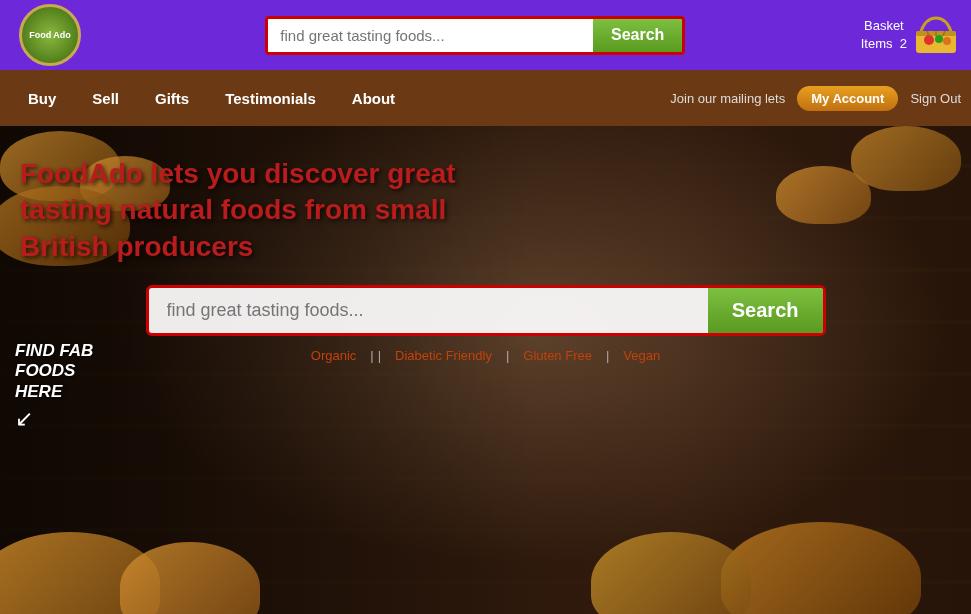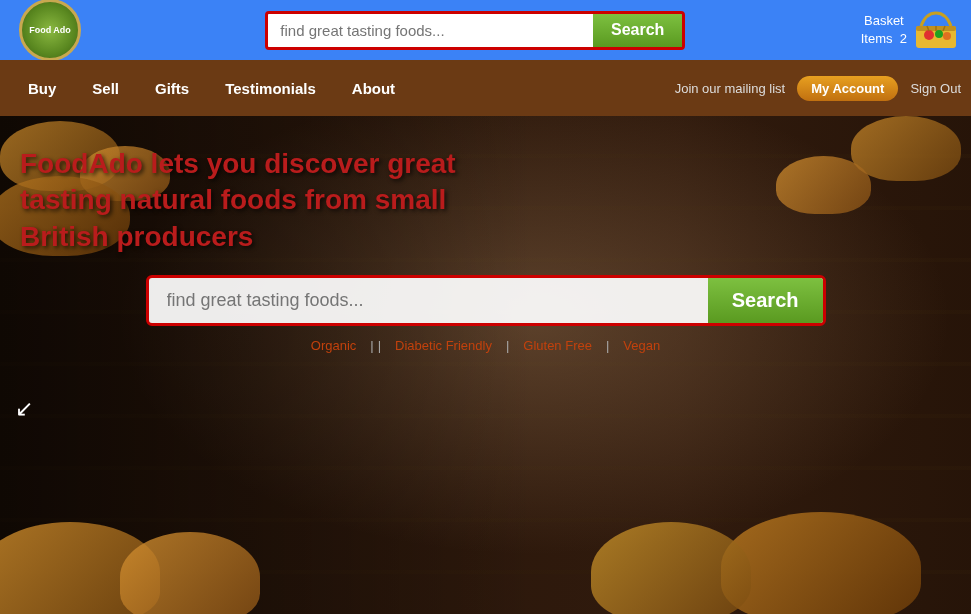--- a/index.html
+++ b/index.html
@@ -1,21 +1,21 @@
 <!DOCTYPE html>
 <html><head>
   <meta charset="utf-8">
   <style>
     * { margin: 0; padding: 0; box-sizing: border-box; }
     body { font-family: Arial, sans-serif; width: 971px; height: 614px; overflow: hidden; position: relative; }
 
     
     #top-bar {
-      background-color: #3b82f6;
-      height: 60px;
+      background-color: #6d28d9;
+      height: 70px;
       display: flex;
       align-items: center;
       padding: 0 10px;
       position: relative;
       z-index: 10;
     }
     #logo-area {
       width: 80px;
       display: flex;
       align-items: center;
@@ -350,21 +350,21 @@
 
 <div id="nav-bar">
   <nav class="nav-links">
     <a class="nav-item">Buy</a>
     <a class="nav-item">Sell</a>
     <a class="nav-item">Gifts</a>
     <a class="nav-item">Testimonials</a>
     <a class="nav-item">About</a>
   </nav>
   <div class="nav-right">
-    <a class="mailing-link">Join our mailing list</a>
+    <a class="mailing-link">Join our mailing lets</a>
     <button class="my-account-btn">My Account</button>
     <a class="sign-out-link">Sign Out</a>
   </div>
 </div>
 
 <div id="hero">
 
   <div class="hero-bg"></div>
   <div class="shelf-bg"></div>
   <div class="person-bg"></div>
@@ -376,20 +376,21 @@
 
   <div class="bread-deco" style="width:110px;height:65px;background:linear-gradient(135deg,#c8882a,#7a4a10);top:0;right:10px;border-radius:60% 60% 50% 50%;"></div>
   <div class="bread-deco" style="width:95px;height:58px;background:linear-gradient(135deg,#d49030,#8a5215);top:40px;right:100px;border-radius:55% 55% 45% 45%;"></div>
 
   <div class="bread-deco" style="width:180px;height:100px;background:linear-gradient(135deg,#c8882a,#7a4a10);bottom:0;left:-20px;border-radius:50% 50% 30% 30%;opacity:0.85;"></div>
   <div class="bread-deco" style="width:140px;height:90px;background:linear-gradient(135deg,#d49030,#8a5215);bottom:0;left:120px;border-radius:55% 55% 35% 35%;opacity:0.8;"></div>
   <div class="bread-deco" style="width:200px;height:110px;background:linear-gradient(135deg,#b87820,#6a3a08);bottom:0;right:50px;border-radius:50% 50% 35% 35%;opacity:0.85;"></div>
   <div class="bread-deco" style="width:160px;height:100px;background:linear-gradient(135deg,#c8922a,#7a4a10);bottom:0;right:220px;border-radius:55% 55% 40% 40%;opacity:0.8;"></div>
 
   <div id="find-fab">
+    <div class="find-fab-text">FIND FAB<br>FOODS HERE</div>
     <div class="arrow-down">↙</div>
   </div>
 
   <div id="hero-content">
     <h1 id="hero-title">FoodAdo lets you discover great tasting natural foods from small British producers</h1>
 
     <div id="mid-search-wrapper">
       <div class="mid-search-box">
         <input class="mid-search-input" type="text" placeholder="find great tasting foods..." style="">
         <button class="mid-search-btn">Search</button>

